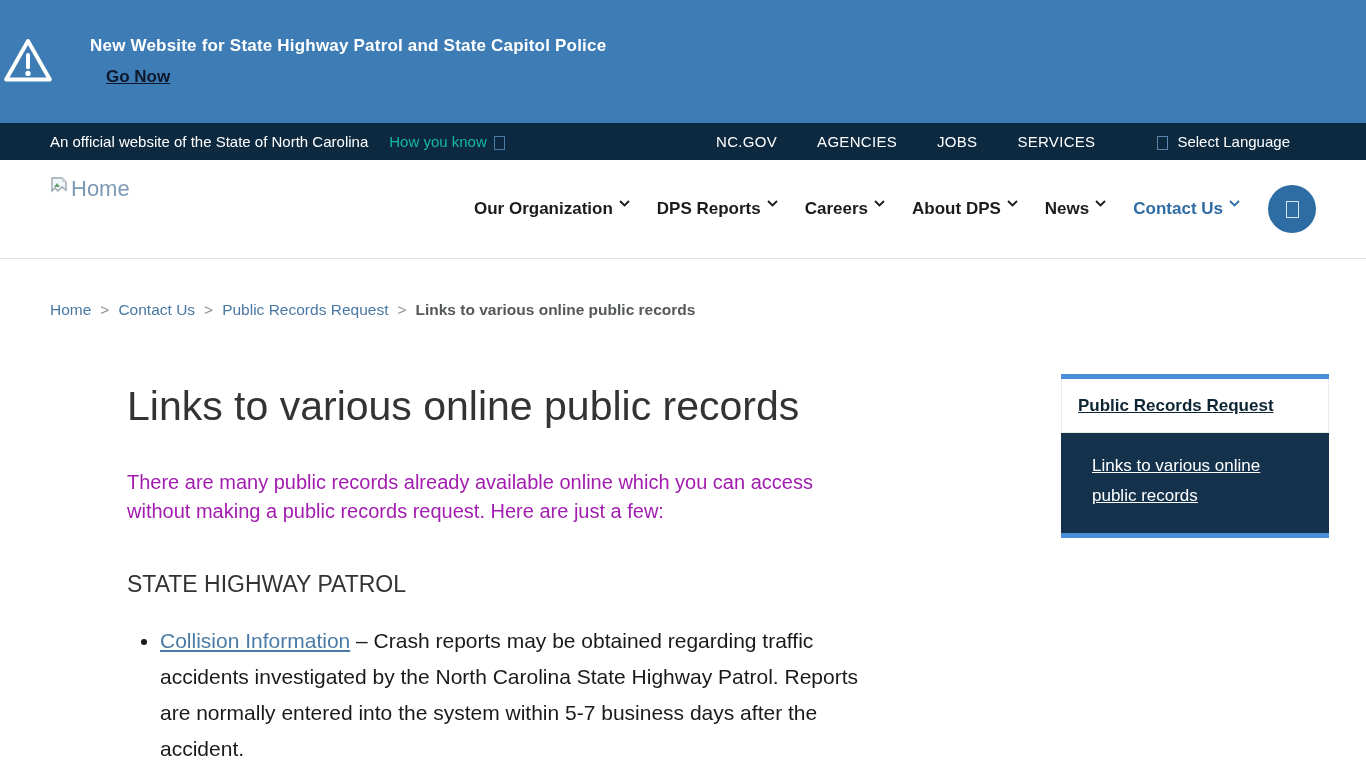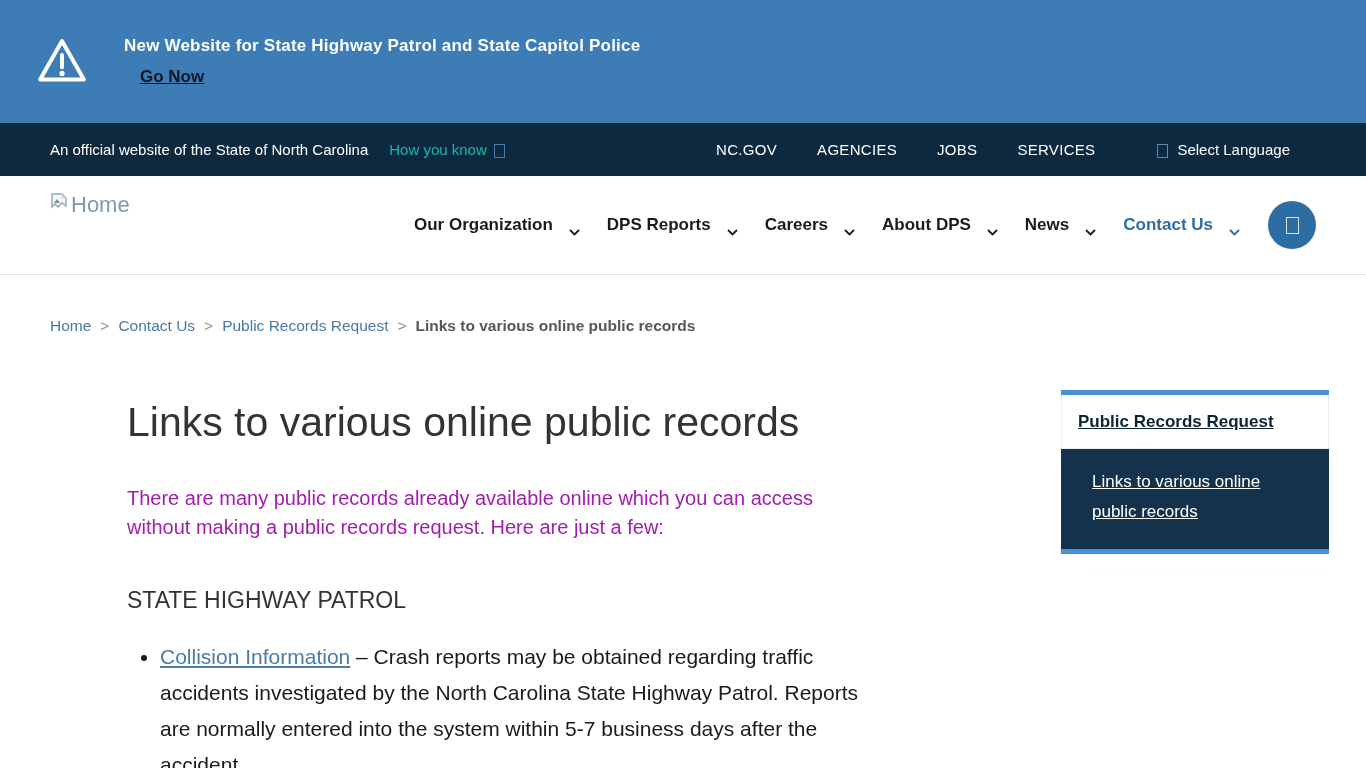--- a/index.html
+++ b/index.html
@@ -1,48 +1,48 @@
 <!DOCTYPE html>
 <html><head>
 <meta charset="utf-8">
 <style>
   * { margin:0; padding:0; box-sizing:border-box; }
   html,body { width:1366px; height:768px; overflow:hidden; background:#fff;
               font-family:"Liberation Sans", sans-serif; }
 
   
   .alert-banner { height:123px; background:#3d7cb4; display:flex; align-items:center;
-                  padding-left:34px; color:#fff; }
+                  color:#fff; }
   .alert-icon { width:56px; height:56px; flex:0 0 auto; }
   .alert-text { margin-left:34px; }
   .alert-title { font-size:17px; font-weight:bold; letter-spacing:.2px; }
   .alert-sub { margin-top:11px; font-size:17px; display:flex; align-items:baseline; }
   .alert-cta { color:#0f172a; font-weight:bold; text-decoration:underline; margin-left:16px; cursor:pointer; }
 
   
-  .utility-bar { height:53px; background:#0d2940; color:#fff; display:flex;
+  .utility-bar { height:37px; background:#0d2940; color:#fff; display:flex;
                  align-items:center; padding:0 76px 0 50px; font-size:15px; }
   .official-wrap { display:flex; align-items:center; }
   .how-link { color:#14b8a6; margin-left:21px; cursor:pointer; }
   .tofu { display:inline-block; width:11px; height:14px; border:1px solid #4a7ca9;
           margin-left:7px; position:relative; top:1px; }
   .tofu.lang { border-color:#5c86ad; margin:0 9px 0 0; }
   .utility-links { margin-left:auto; display:flex; align-items:center; }
   .utility-link { color:#fff; text-decoration:none; margin-left:40px; cursor:pointer; letter-spacing:.3px; }
   .language-btn { display:flex; align-items:center; margin-left:62px; cursor:pointer; }
 
   
   .site-header { height:99px; background:#fff; border-bottom:1px solid #e3e3e3;
                  display:flex; align-items:center; padding:0 50px; }
   .logo-link { display:flex; align-items:flex-start; text-decoration:none;
                align-self:flex-start; margin-top:16px; cursor:pointer; }
   .logo-alt { color:#7b99b4; font-size:22px; margin-left:2px; }
   .main-nav { margin-left:auto; display:flex; align-items:center; }
-  .nav-item { display:flex; align-items:flex-end; text-decoration:none; color:#1b1b1b;
-              font-weight:bold; font-size:17px; margin-left:27px; cursor:pointer;gap:10px; }
+  .nav-item { display:flex; align-items:flex-start; text-decoration:none; color:#1b1b1b;
+              font-weight:bold; font-size:17px; margin-left:27px; cursor:pointer; }
   .nav-item.active { color:#2e6ca3; }
   .chev { margin-left:6px; position:relative; top:1px; }
   .search-btn { width:48px; height:48px; border-radius:50%; background:#2e6da4; border:none;
                 margin-left:28px; display:flex; align-items:center; justify-content:center; cursor:pointer; }
   .search-glyph { display:inline-block; width:13px; height:17px; border:1px solid #d7e4f0; }
 
   
   .breadcrumb { display:flex; align-items:center; padding:42px 0 0 50px; font-size:15.5px; }
   .crumb-link { color:#4878a3; text-decoration:none; cursor:pointer; }
   .crumb-sep { color:#8b8f92; margin:0 9px; }

